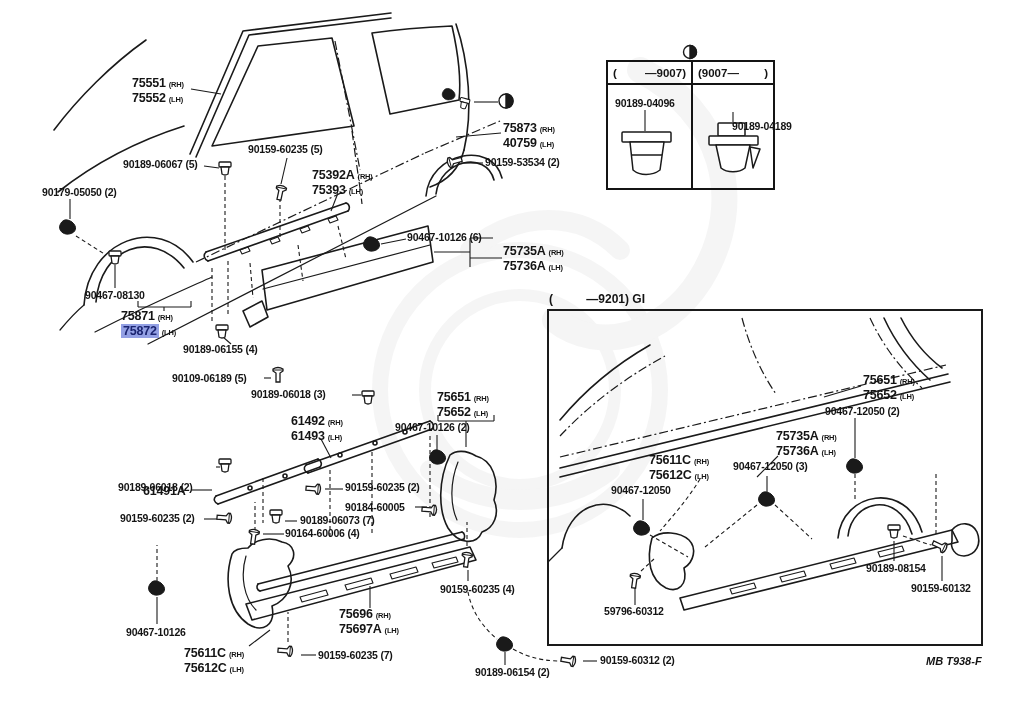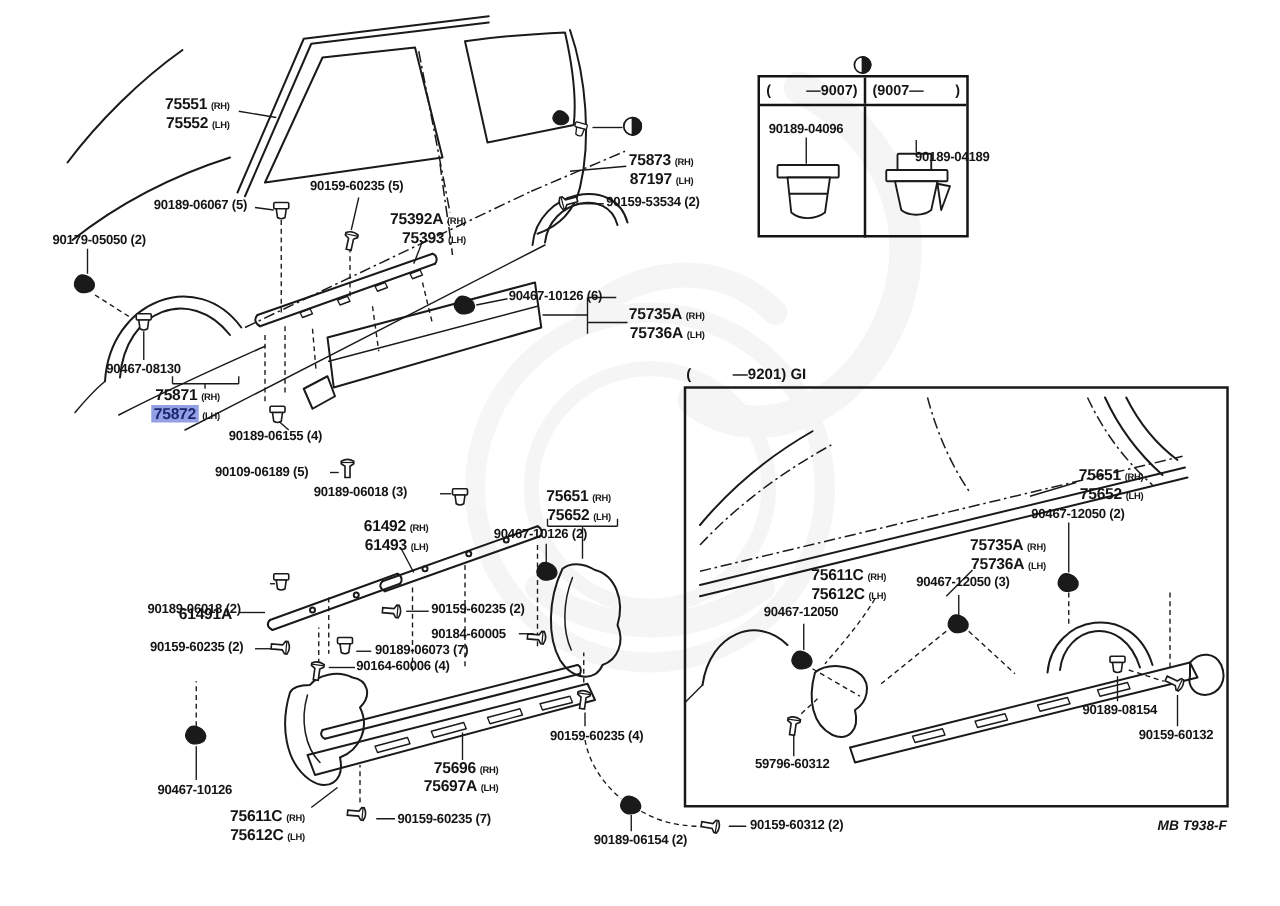--- a/index.html
+++ b/index.html
@@ -2,21 +2,21 @@
 <html style="--hl-bg: #93a0e4; --hl-tx: #1b2470;"><head>
 <meta charset="utf-8">
 <style>
   html,body{margin:0;padding:0;background:#fff;}
   #stage{position:relative;width:1024px;height:725px;background:#fff;overflow:hidden;
          font-family:"Liberation Sans","DejaVu Sans",sans-serif;}
   svg{position:absolute;left:0;top:0;}
   .lbl{position:absolute;font-weight:bold;font-size:10.5px;line-height:11px;color:#141414;
        white-space:nowrap;letter-spacing:-0.2px;}
   .lbl.big{font-size:12.5px;line-height:12.5px;}
-  .lbl .ln{display:block;text-align:right;}
+  .lbl .ln{display:block;}
   .lbl .s{font-size:7.5px;margin-left:3px;vertical-align:0;}
   .lbl .t.hl{background:var(--hl-bg,#93a0e4);color:var(--hl-tx,#1b2470);padding:0 2px;}
   
   .itbox{position:absolute;left:606px;top:60px;width:169px;height:130px;border:2px solid #141414;box-sizing:border-box;}
   .ithead{display:flex;height:21px;border-bottom:2px solid #141414;}
   .itbody{display:flex;height:calc(100% - 21px);}
   .itcell{box-sizing:border-box;display:flex;justify-content:space-between;align-items:center;
           padding:0 5px;font-weight:bold;font-size:11.5px;color:#141414;}
   .itcell.l{width:85px;border-right:2px solid #141414;}
   .itcell.r{flex:1;}
@@ -298,21 +298,21 @@
       </div>
       <div class="lbl big" style="left: 312px; top: 169px;">
         <span class="ln"><span class="t">75392A</span><span class="s">(RH)</span></span>
         <span class="ln"><span class="t">75393</span><span class="s">(LH)</span></span>
       </div>
       <div class="lbl" style="left: 42px; top: 187px;">
         <span class="ln"><span class="t">90179-05050 (2)</span></span>
       </div>
       <div class="lbl big" style="left: 503px; top: 122px;">
         <span class="ln"><span class="t">75873</span><span class="s">(RH)</span></span>
-        <span class="ln"><span class="t">87197</span><span class="s">(LH)</span></span>
+        <span class="ln"><span class="t">40759</span><span class="s">(LH)</span></span>
       </div>
       <div class="lbl" style="left: 485px; top: 157px;">
         <span class="ln"><span class="t">90159-53534 (2)</span></span>
       </div>
       <div class="lbl" style="left: 407px; top: 216px; margin-top: 16px;">
         <span class="ln"><span class="t">90467-10126 (6)</span></span>
       </div>
       <div class="lbl big" style="left: 503px; top: 245px;">
         <span class="ln"><span class="t">75735A</span><span class="s">(RH)</span></span>
         <span class="ln"><span class="t">75736A</span><span class="s">(LH)</span></span>

